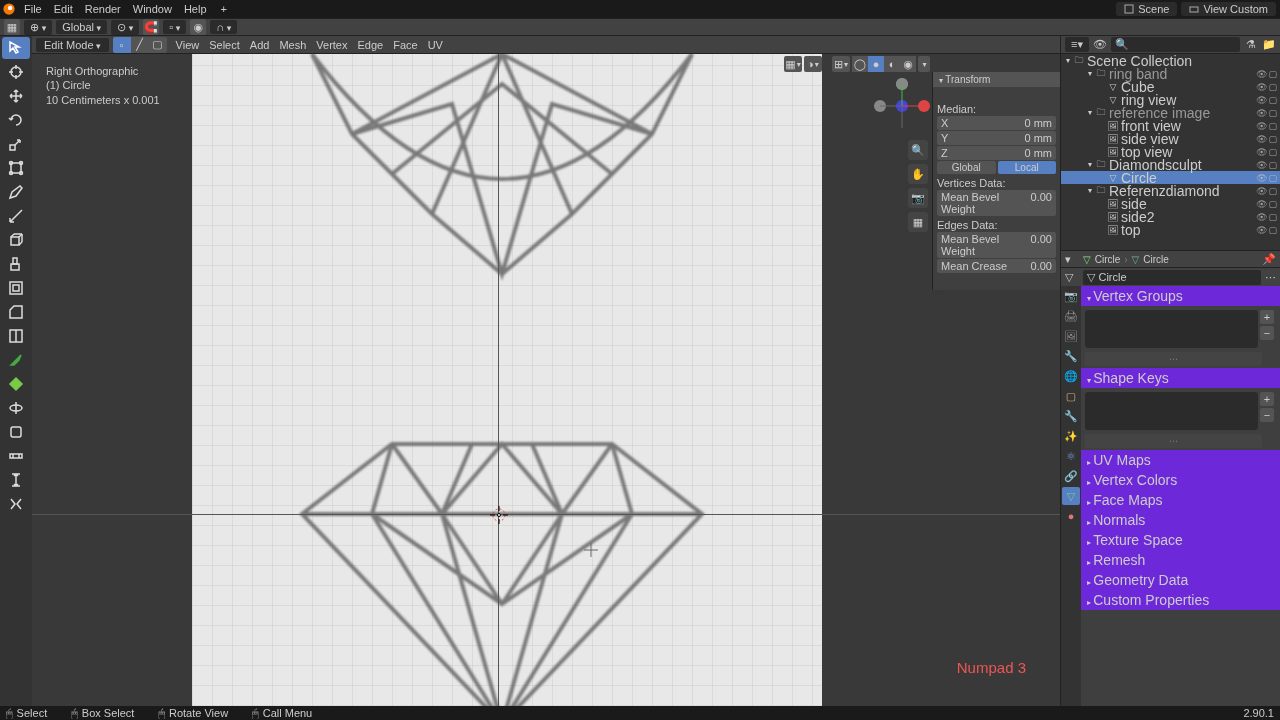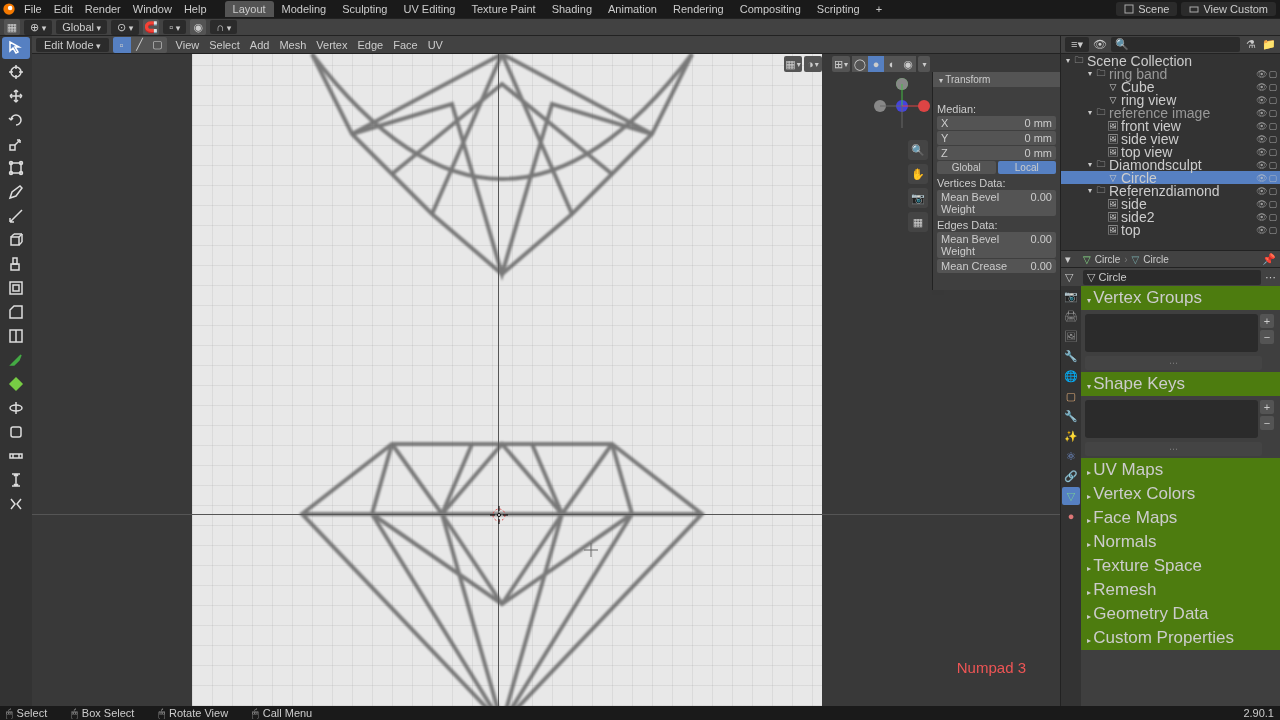--- a/index.html
+++ b/index.html
@@ -83,21 +83,21 @@
 .props-hd .bc { display: flex; align-items: center; gap: 4px; flex: 1; }
 .props-hd .bc span { font-size: 10px; }
 .props-hd .pin { width: 14px; cursor: pointer; }
 .search-hd { height: 18px; background: #424242; display: flex; align-items: center; padding: 2px 4px; gap: 4px; }
 .search-hd .srch2 { flex: 1; background: #2b2b2b; padding: 1px 4px; border-radius: 2px; display: flex; align-items: center; gap: 3px; }
 .props { flex: 1; display: flex; }
 .props-tabs { width: 20px; background: #333; display: flex; flex-direction: column; }
 .props-tabs .pt { width: 18px; height: 18px; margin: 1px; border-radius: 2px; cursor: pointer; display: flex; align-items: center; justify-content: center; }
 .props-tabs .pt.active { background: #5680c2; }
 .props-body { flex: 1; background: #3f3f3f; overflow: auto; }
-.props-body .phd { background: #4d7c0f; padding: 2px 6px; font-size: 17px; cursor: pointer; }
+.props-body .phd { background: #6d28d9; padding: 2px 6px; font-size: 14px; cursor: pointer; }
 .props-body .phd::before { content: "▾ "; font-size: 8px; }
 .props-body .phd.closed::before { content: "▸ "; }
 .props-body .empty-box { height: 38px; background: #2b2b2b; margin: 4px; border-radius: 3px; position: relative; }
 .props-body .empty-box .plus { position: absolute; right: -16px; top: 0; width: 14px; height: 14px; background: #545454; border-radius: 2px; text-align: center; cursor: pointer; line-height: 14px; }
 .props-body .empty-box .minus { position: absolute; right: -16px; top: 16px; width: 14px; height: 14px; background: #545454; border-radius: 2px; text-align: center; cursor: pointer; line-height: 14px; }
 .props-body .rowbox { margin: 2px 18px 2px 4px; background: #444; height: 14px; border-radius: 2px; text-align: center; font-size: 9px; color: #888; line-height: 14px; }
 .statusbar { height: 14px; background: #1a1a1a; display: flex; align-items: center; padding: 0 6px; gap: 24px; font-size: 10px; color: #999; }
 .statusbar .sb-item { display: flex; align-items: center; gap: 4px; }
 .statusbar .sb-right { margin-left: auto; }
 svg.ico-sm { width: 10px; height: 10px; }
@@ -112,32 +112,20 @@
         <circle cx="9" cy="7" r="2" fill="#fff"></circle>
       </svg>
   </div>
   <div class="menu">
     <span>File</span>
     <span>Edit</span>
     <span>Render</span>
     <span>Window</span>
     <span>Help</span>
   </div>
-  <div class="tabs" id="wstabs">
-      <span class="active">Layout</span>
-      <span>Modeling</span>
-      <span>Sculpting</span>
-      <span>UV Editing</span>
-      <span>Texture Paint</span>
-      <span>Shading</span>
-      <span>Animation</span>
-      <span>Rendering</span>
-      <span>Compositing</span>
-      <span>Scripting</span>
-    </div>
   <span class="plus-tab">+</span>
   <div class="right">
     <div class="field">
       <svg class="ico-sm" viewBox="0 0 10 10">
           <rect x="1" y="1" width="8" height="8" fill="none" stroke="#aaa"></rect>
         </svg>
       <span>Scene</span>
     </div>
     <div class="field">
       <svg class="ico-sm" viewBox="0 0 10 10">
@@ -339,20 +327,25 @@
           <line x1="9" y1="13" x2="9" y2="18" stroke="#000"></line>
           <line x1="0" y1="9" x2="5" y2="9" stroke="#000"></line>
           <line x1="13" y1="9" x2="18" y2="9" stroke="#000"></line>
         </svg>
 
       <svg style="position:absolute;left:552px;top:489px" width="14" height="14">
           <line x1="7" y1="0" x2="7" y2="14" stroke="#666"></line>
           <line x1="0" y1="7" x2="14" y2="7" stroke="#666"></line>
         </svg>
 
+      <div class="info-overlay">
+        <div>Right Orthographic</div>
+        <div>(1) Circle</div>
+        <div>10 Centimeters x 0.001</div>
+      </div>
       <div class="keypress">Numpad 3</div>
 
       <div class="vp-header-right">
         <span class="hb">▦</span>
         <span class="hb">◑</span>
         <span style="width:6px"></span>
         <span class="hb">⊞</span>
         <span class="shading">
           <span class="sb">◯</span>
           <span class="sb active">●</span>

